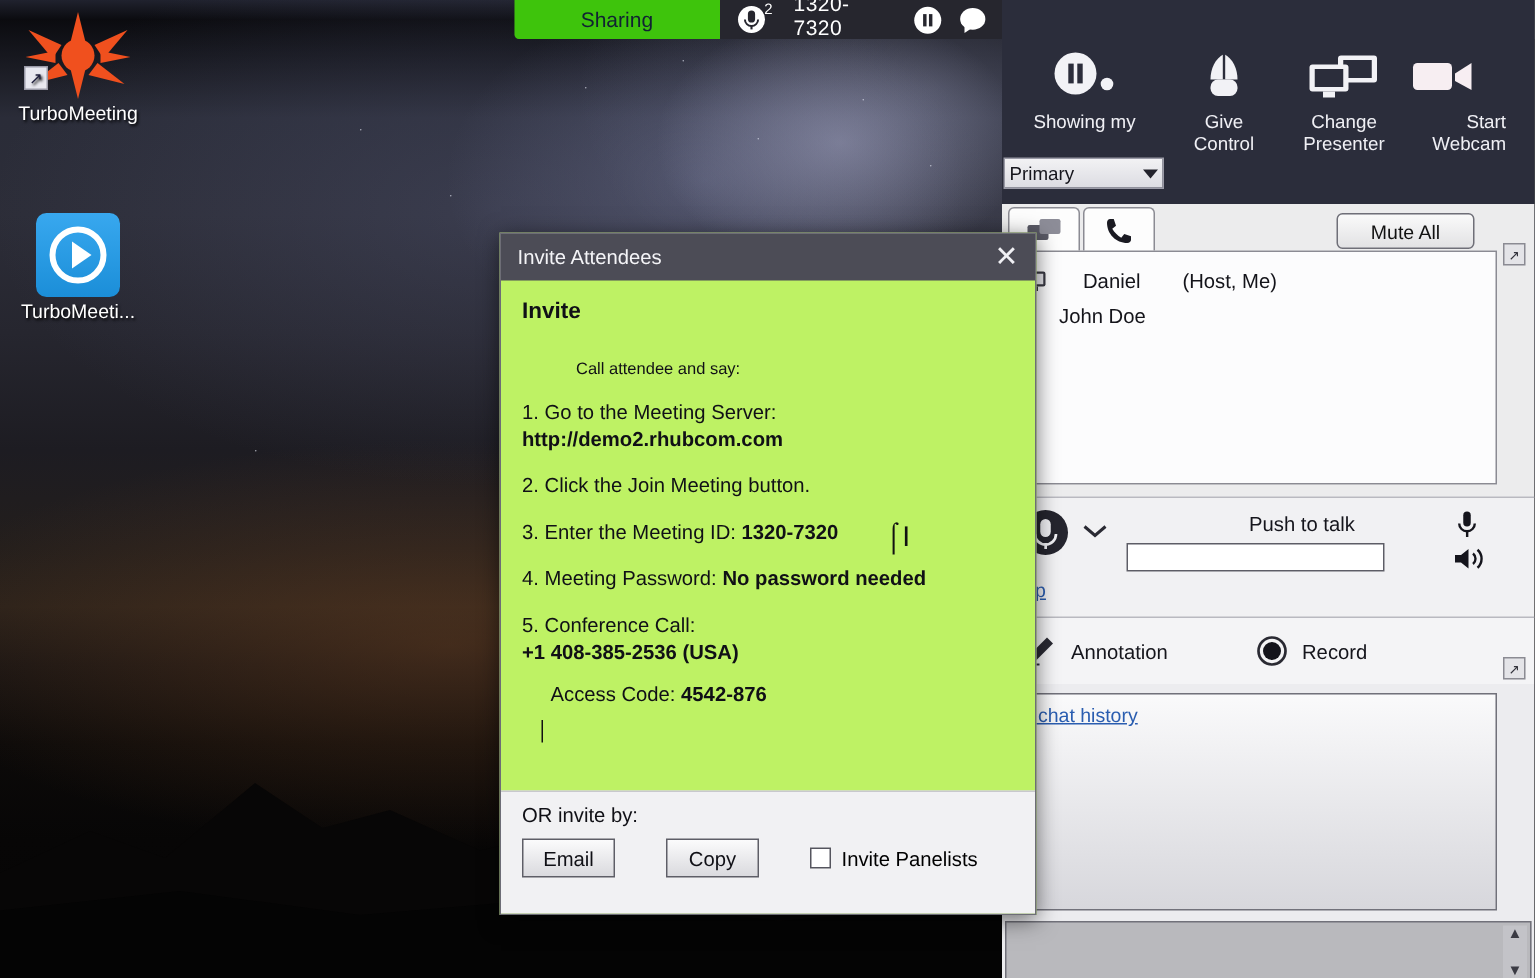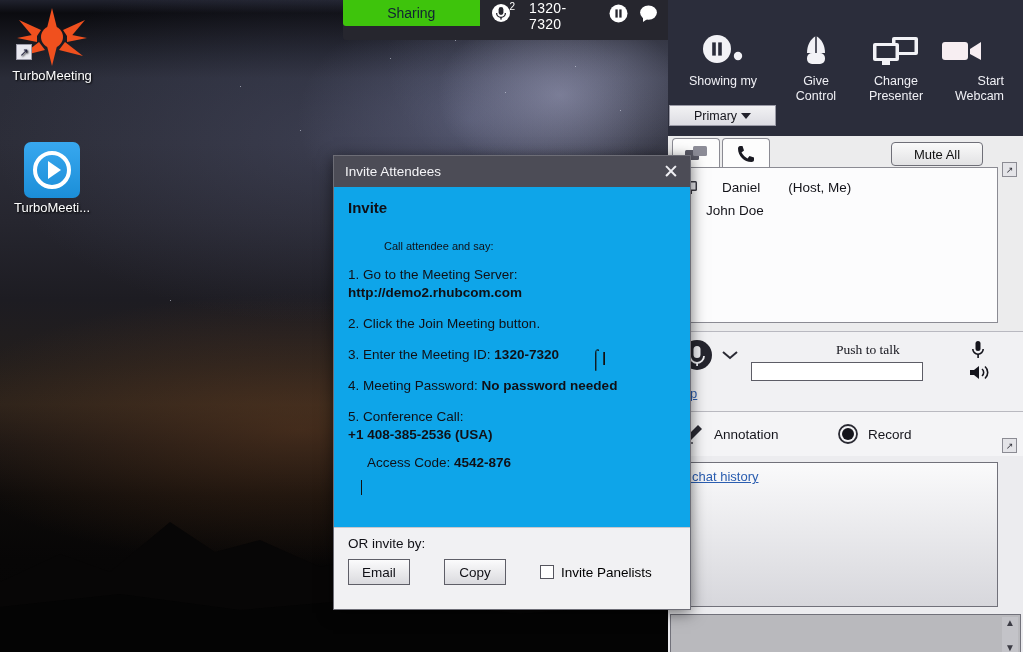--- a/index.html
+++ b/index.html
@@ -53,22 +53,22 @@
   }
   .playicon {
     position: absolute; left: 50%; top: 4px; transform: translateX(-50%);
     width: 56px; height: 56px; border-radius: 7px;
     background: linear-gradient(to bottom, #38a8ef, #1b8ed8);
     display: flex; align-items: center; justify-content: center;
   }
 
   
   #topbar {
-    position: absolute; left: 343px; top: 0; width: 350px; height: 40px;
-    background: #26262e; display: flex; align-items: flex-start;
+    position: absolute; left: 343px; top: 0; width: 350px; height: 26px;
+    background: #26262e; display: flex; align-items: flex-end;
     border-bottom-left-radius: 3px; border-bottom-right-radius: 3px;
   }
   #sharing-btn {
     width: 138px; height: 26px; background: #3ec40c; color: #123;
     font-size: 14px; display: flex; align-items: center; justify-content: center;
     border: none; font-family: "Liberation Sans", sans-serif;
     border-bottom-left-radius: 3px; cursor: pointer;
   }
   .tb-item { display: flex; align-items: center; justify-content: center; cursor: pointer; }
   #mic-wrap { width: 44px; height: 26px; position: relative; }
@@ -95,21 +95,21 @@
   }
   .tool-col {
     position: absolute; top: 28px; width: 86px; text-align: center;
     color: #f0f0f5; font-size: 12.5px; line-height: 15px; cursor: pointer;
   }
   .tool-col .ticon { height: 46px; display: flex; align-items: center; justify-content: center; }
   #primary-select {
     position: absolute; left: 669px; top: 105px; width: 107px; height: 21px;
     background: linear-gradient(to bottom,#f2f2f4,#dcdce2);
     border: 1px solid #9a9aa6; display: flex; align-items: center;
-    justify-content: space-between; padding: 0 24px; font-size: 12.5px;
+    justify-content: space-between; padding: 0 3px; font-size: 12.5px;
     color: #15151c; cursor: pointer; z-index: 6;
   }
   .caret { width: 0; height: 0; border-left: 5px solid transparent; border-right: 5px solid transparent; border-top: 6px solid #22222c; }
 
   
   #att-section { position: absolute; left: 0; top: 136px; width: 355px; height: 195px; background: #ececed; }
   .tabstrip { position: absolute; left: 4px; top: 2px; display: flex; gap: 2px; }
   .ptab {
     width: 48px; height: 30px; background: #fdfdfd; border: 1px solid #8b8b93;
     border-bottom: none; border-top-left-radius: 4px; border-top-right-radius: 4px;
@@ -129,40 +129,40 @@
   .att-row .aname { margin-left: 8px; }
   .att-row .arole { margin-left: 12px; }
   .expand-btn {
     position: absolute; width: 15px; height: 15px; background: #e4e4e8;
     border: 1px solid #8b8b93; font-size: 9px; color: #33333c;
     display: flex; align-items: center; justify-content: center; cursor: pointer;
   }
 
   
   #audio-section { position: absolute; left: 0; top: 331px; width: 355px; height: 80px; background: #f1f1f3; border-top: 1px solid #b9b9c0; }
-  #ptt-label { position: absolute; left: 120px; top: 10px; width: 160px; text-align: center; font-size: 13.5px; color: #15151c; font-family: Liberation Serif, serif; }
+  #ptt-label { position: absolute; left: 120px; top: 10px; width: 160px; text-align: center; font-size: 13.5px; color: #15151c; }
   #ptt-bar { position: absolute; left: 83px; top: 30px; width: 172px; height: 19px; background: #fff; border: 1px solid #5d5d66; cursor: pointer; }
   #audio-setup-link { position: absolute; left: 4px; top: 54px; font-size: 13px; color: #2a5db0; text-decoration: underline; cursor: pointer; }
 
   
   #ar-section { position: absolute; left: 0; top: 411px; width: 355px; height: 45px; background: #f4f4f6; border-top: 1px solid #b9b9c0; }
   .ar-item { position: absolute; top: 12px; display: flex; align-items: center; font-size: 13.5px; color: #15151c; cursor: pointer; }
 
   
   #chat-section { position: absolute; left: 0; top: 456px; width: 355px; height: 196px; background: #ececef; }
   #chat-history { position: absolute; left: 4px; top: 6px; right: 25px; height: 145px; background: linear-gradient(to bottom,#fafafb,#d7d7dc); border: 1px solid #71717a; }
   #chat-history-link { position: absolute; left: 6px; top: 6px; font-size: 13px; color: #2a5db0; text-decoration: underline; cursor: pointer; }
   #chat-input { position: absolute; left: 2px; top: 158px; right: 2px; height: 42px; background: #b9b9bd; border: 1px solid #71717a; cursor: text; }
   #chat-scroll { position: absolute; right: 2px; top: 2px; width: 16px; bottom: 2px; background: #c3c3c8; display: flex; flex-direction: column; justify-content: space-between; align-items: center; }
   .scroll-arrow { font-size: 10px; color: #3b3b44; cursor: pointer; }
 
   
   #invite-dialog {
     position: absolute; left: 333px; top: 155px; width: 358px; height: 455px;
-    background: #0ea5e9; border: 1px solid #6d6d76;
+    background: #bef264; border: 1px solid #6d6d76;
     box-shadow: 0 3px 14px rgba(0,0,0,0.55); z-index: 20;
   }
   #dlg-titlebar {
     height: 31px; background: #4c4c56; display: flex; align-items: center;
     justify-content: space-between; padding: 0 6px 0 11px;
   }
   #dlg-title { color: #f4f4f7; font-size: 13.5px; }
   #dlg-close { color: #f0f0f4; font-size: 19px; width: 26px; text-align: center; cursor: pointer; line-height: 26px; }
   #dlg-body { padding: 12px 14px 0 14px; color: #101016; }
   #dlg-heading { font-size: 15px; font-weight: bold; margin-bottom: 24px; }

